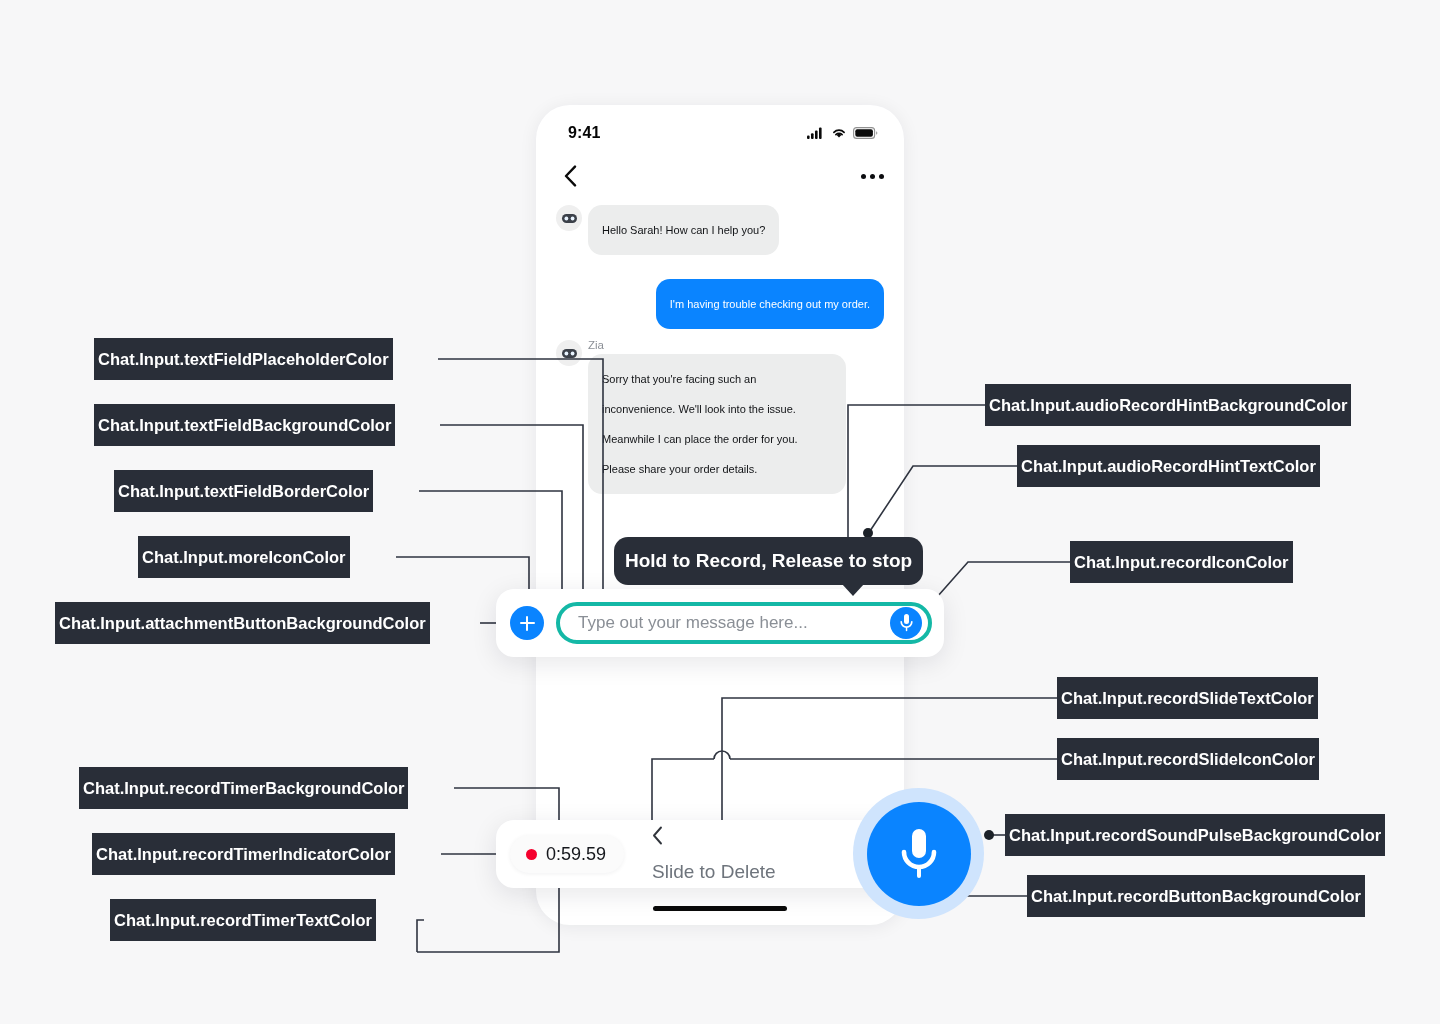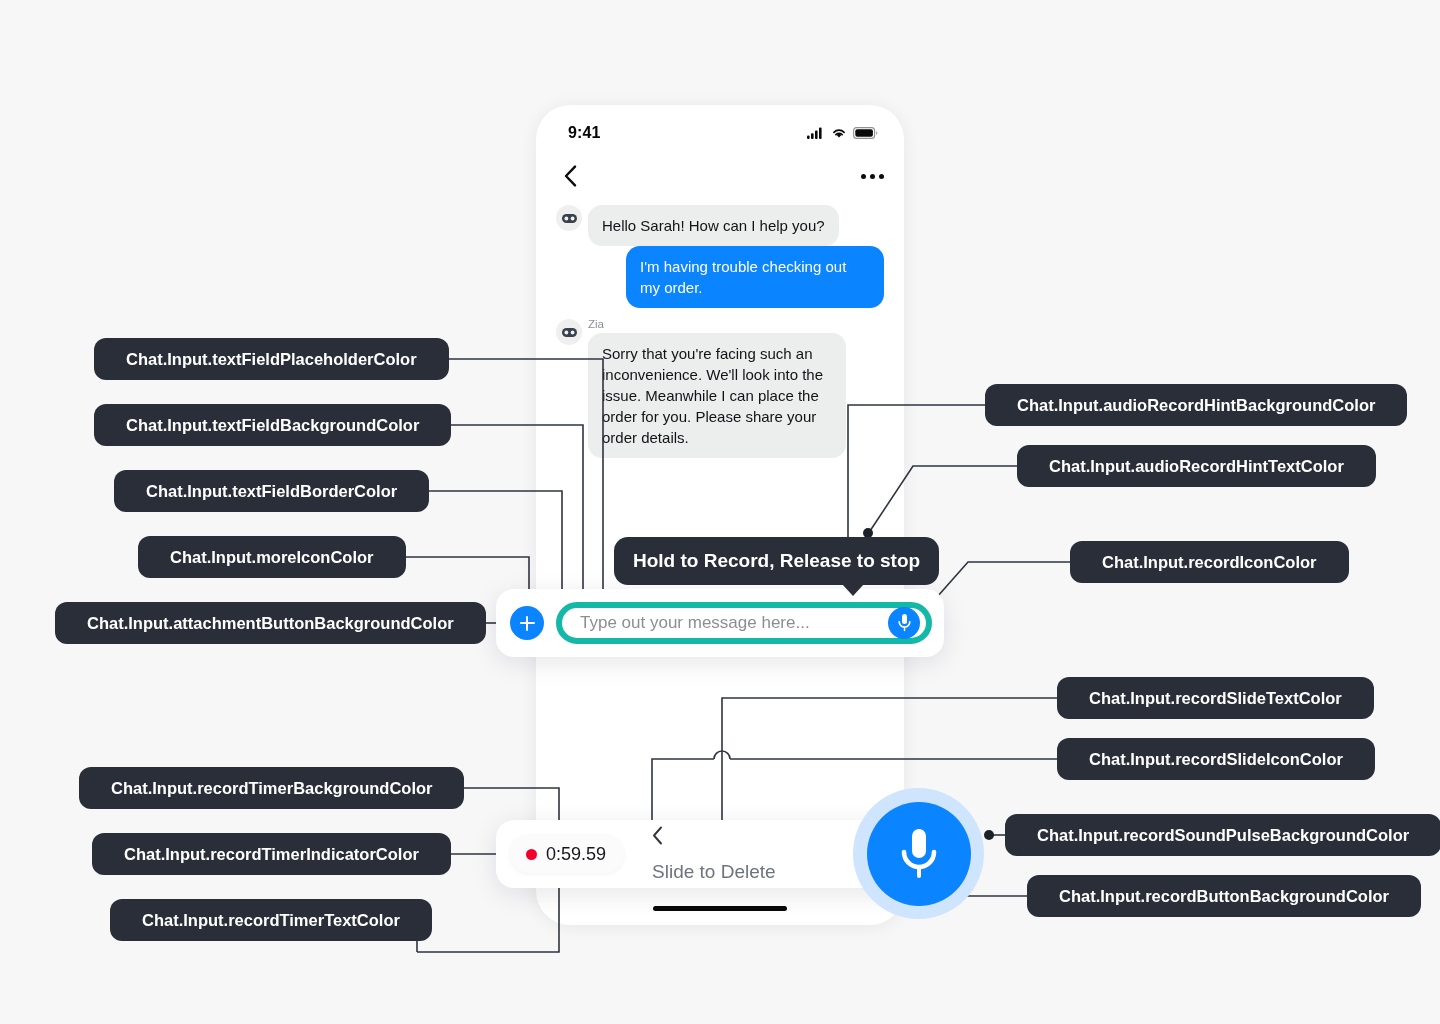--- a/index.html
+++ b/index.html
@@ -43,24 +43,24 @@
     font-size: 18px; font-weight: bold; color: #101114;
   }
   .nav-more { margin-left: auto; display: flex; gap: 4px; z-index: 1; }
   .nav-more i { width: 5px; height: 5px; border-radius: 50%; background: #0c0d10; display: block; }
 
   .thread { padding: 4px 20px 0 20px; position: relative; }
   .row { display: flex; margin-bottom: 4px; }
   .row.out { justify-content: flex-end; }
   .bubble {
     max-width: 258px; border-radius: 14px; padding: 10px 14px;
-    font-size: 15px; line-height: 21px;
+    font-size: 11px; line-height: 30px;
   }
   .bubble.in  { background: #eceded; color: #111316; }
-  .bubble.out { background: #0a84ff; color: #ffffff; }
+  .bubble.out { background: #0a84ff; color: #ffffff; margin-top: 24px; }
   .meta { font-size: 11.5px; color: #8b8f96; text-align: right; padding: 6px 2px 3px 0; }
   .meta.left { text-align: left; padding-left: 2px; }
   .avatar {
     width: 26px; height: 26px; border-radius: 50%;
     background: #efefef; display: flex; align-items: center;
     justify-content: center; margin-right: 6px; flex: 0 0 26px;
   }
   .avatar-row { display: flex; align-items: flex-start; }
   .home-indicator {
     position: absolute; bottom: 14px; left: 50%; transform: translateX(-50%);
@@ -82,36 +82,36 @@
     display: flex; align-items: center; justify-content: center;
     position: relative;
   }
   .attach-btn::before, .attach-btn::after {
     content: ""; position: absolute; background: #fff; border-radius: 1px;
   }
   .attach-btn::before { width: 15px; height: 2.4px; }
   .attach-btn::after  { width: 2.4px; height: 15px; }
   .textfield {
     flex: 1; margin-left: 12px; height: 42px;
-    border: 6px solid #14b8a6; border-radius: 21px;
+    border: 4px solid #14b8a6; border-radius: 21px;
     background: #ffffff; display: flex; align-items: center;
     padding: 0 6px 0 18px;
   }
   .tf-placeholder { flex: 1; font-size: 17px; color: #8a8f96; }
   .mic-btn {
     width: 32px; height: 32px; border-radius: 50%;
     background: #0a84ff; flex: 0 0 32px;
     display: flex; align-items: center; justify-content: center;
   }
 
   
   .hint {
     position: absolute; left: 614px; top: 537px;
     background: #292e38; color: #ffffff;
-    border-radius: 14px; padding: 13px 19px;
+    border-radius: 14px; padding: 13px 11px;
     font-size: 19px; font-weight: bold; white-space: nowrap;
     z-index: 7;
   }
   .hint::after {
     content: ""; position: absolute; left: 228px; bottom: -11px;
     border-left: 11px solid transparent; border-right: 11px solid transparent;
     border-top: 12px solid #292e38;
   }
 
   
@@ -144,22 +144,22 @@
   }
   .record-btn {
     width: 104px; height: 104px; border-radius: 50%;
     background: #0a84ff;
     display: flex; align-items: center; justify-content: center;
   }
 
   
   .chip {
     position: absolute; background: #292e38; color: #ffffff;
-    border-radius: 12px; height: 42px; display: flex;
-    align-items: center; justify-content: center; padding: 0 32px;
+    border-radius: 0; height: 42px; display: flex;
+    align-items: center; justify-content: center; padding: 0 4px;
     font-size: 16.5px; font-weight: bold; white-space: nowrap;
     z-index: 8;
   }
 </style>
 </head>
 <body>
 
 <div id="stage">
 
   <div class="phone">

